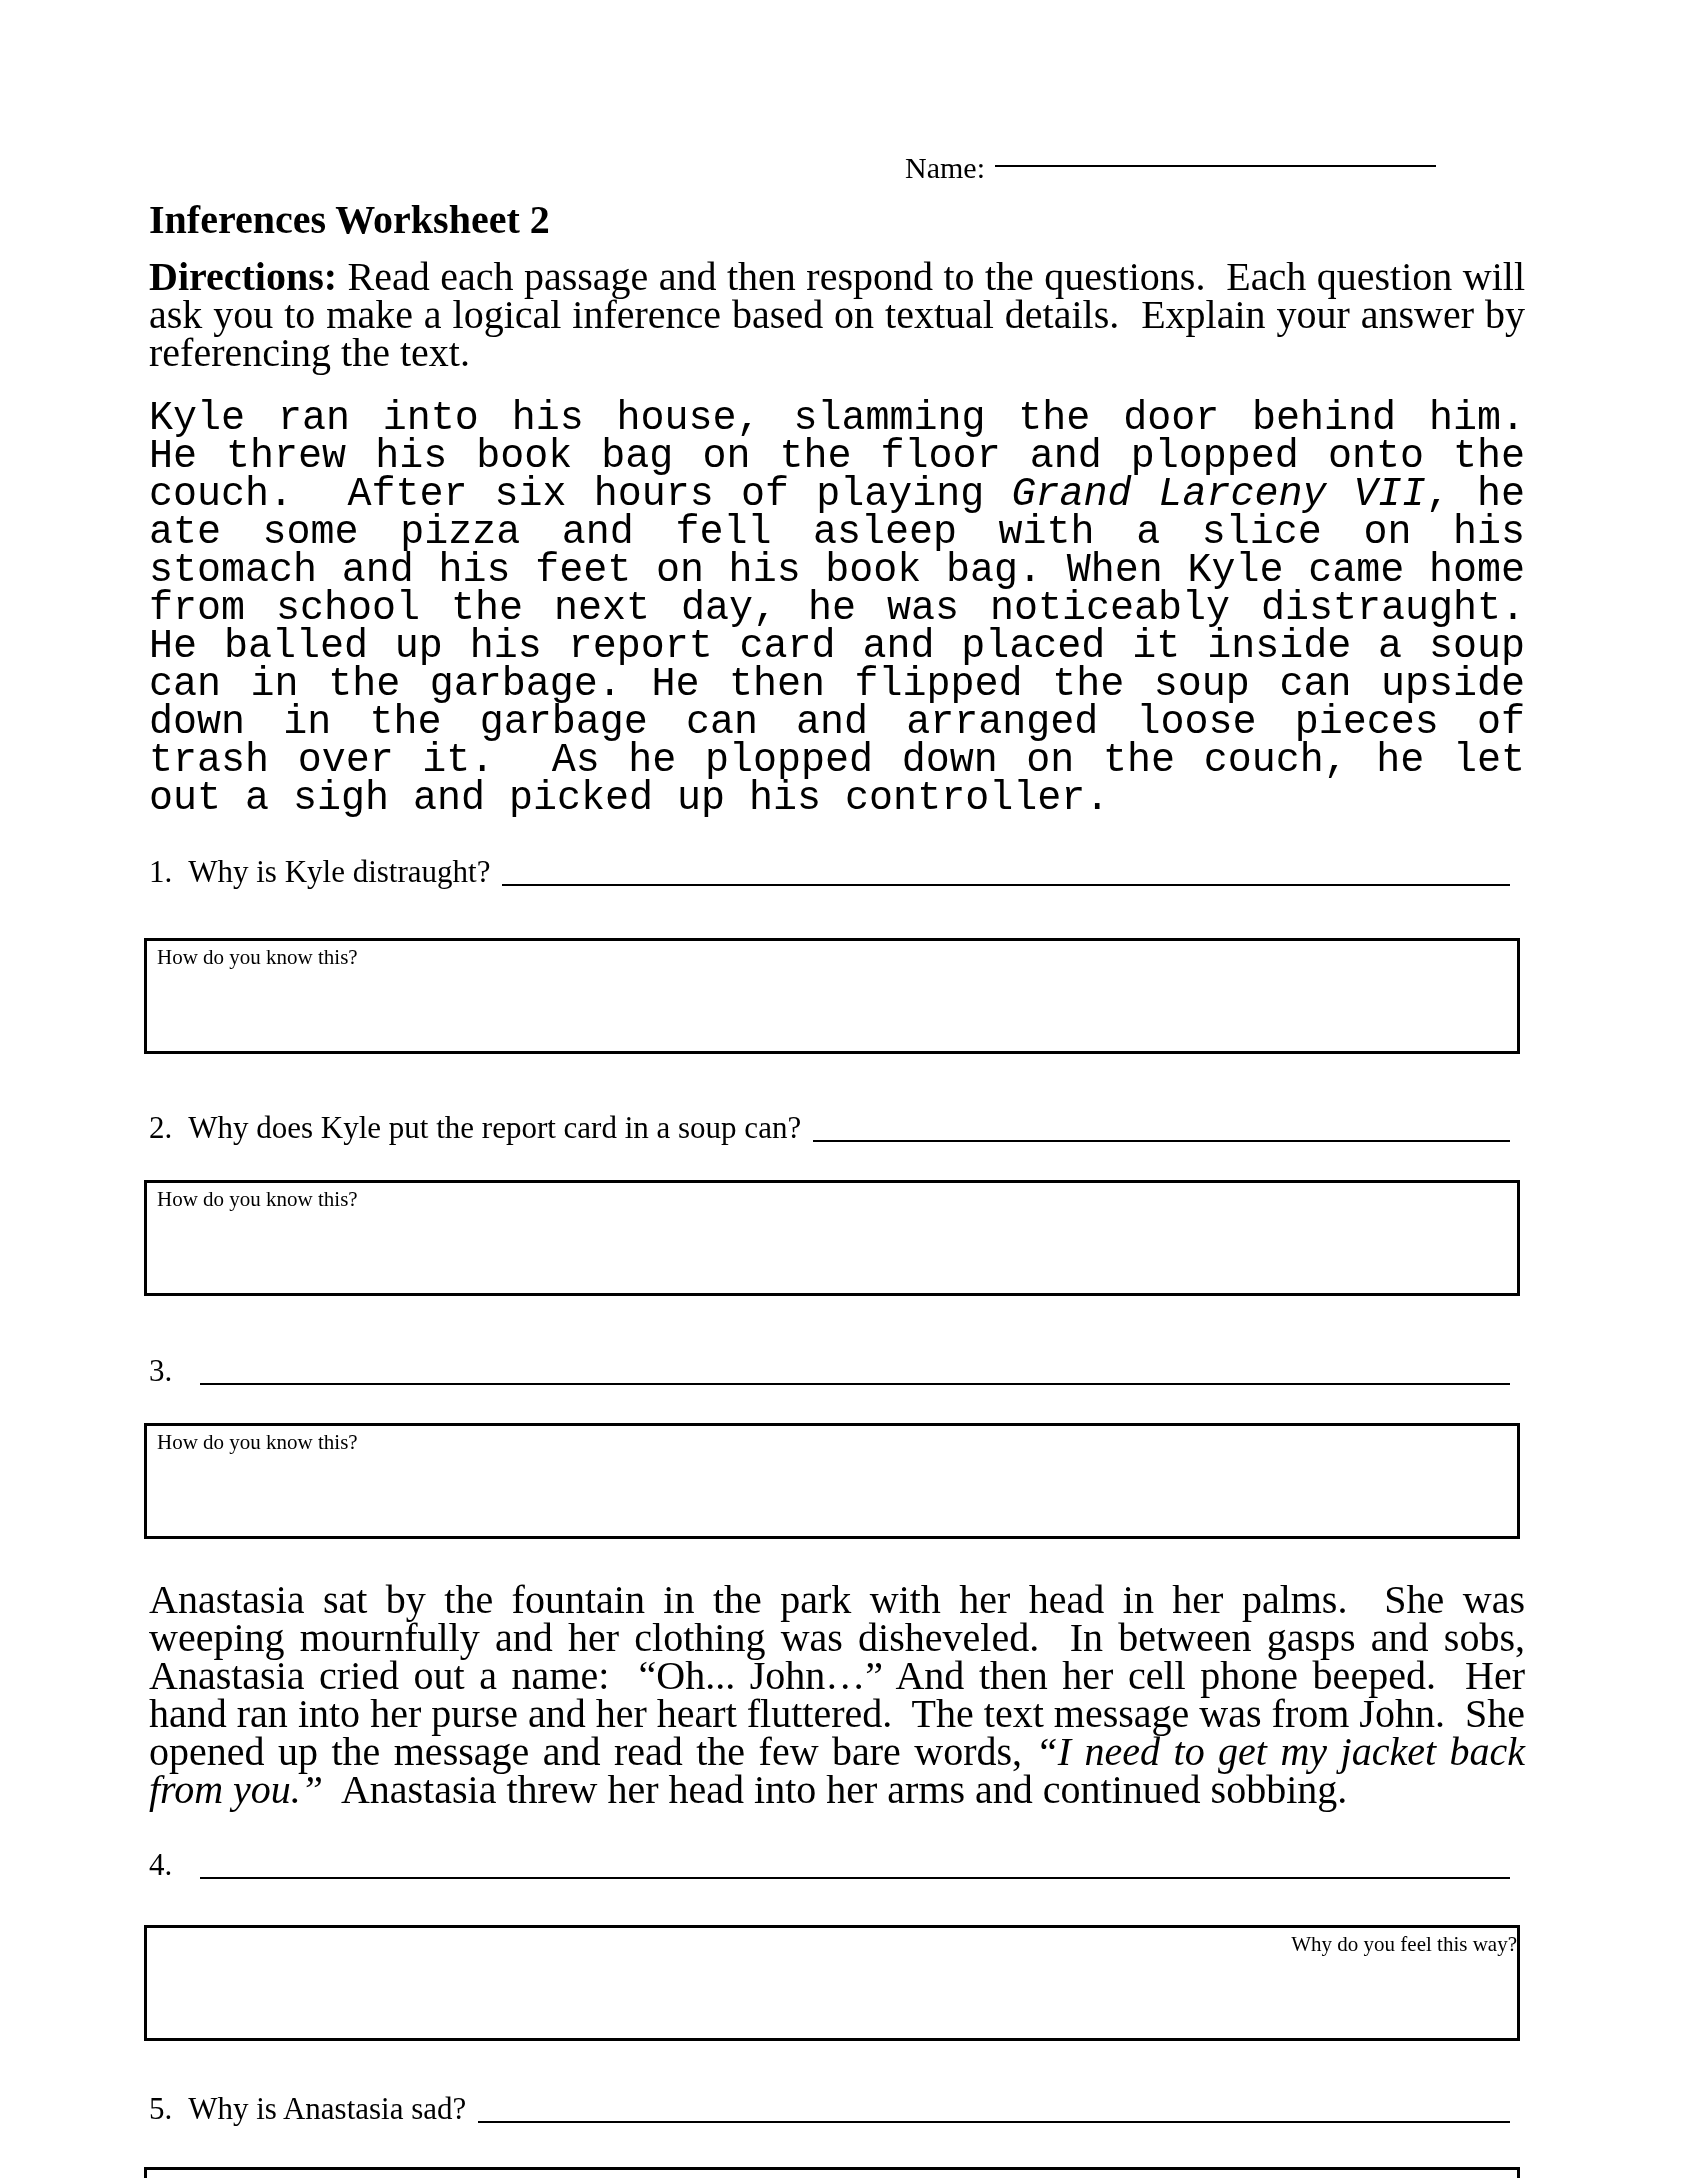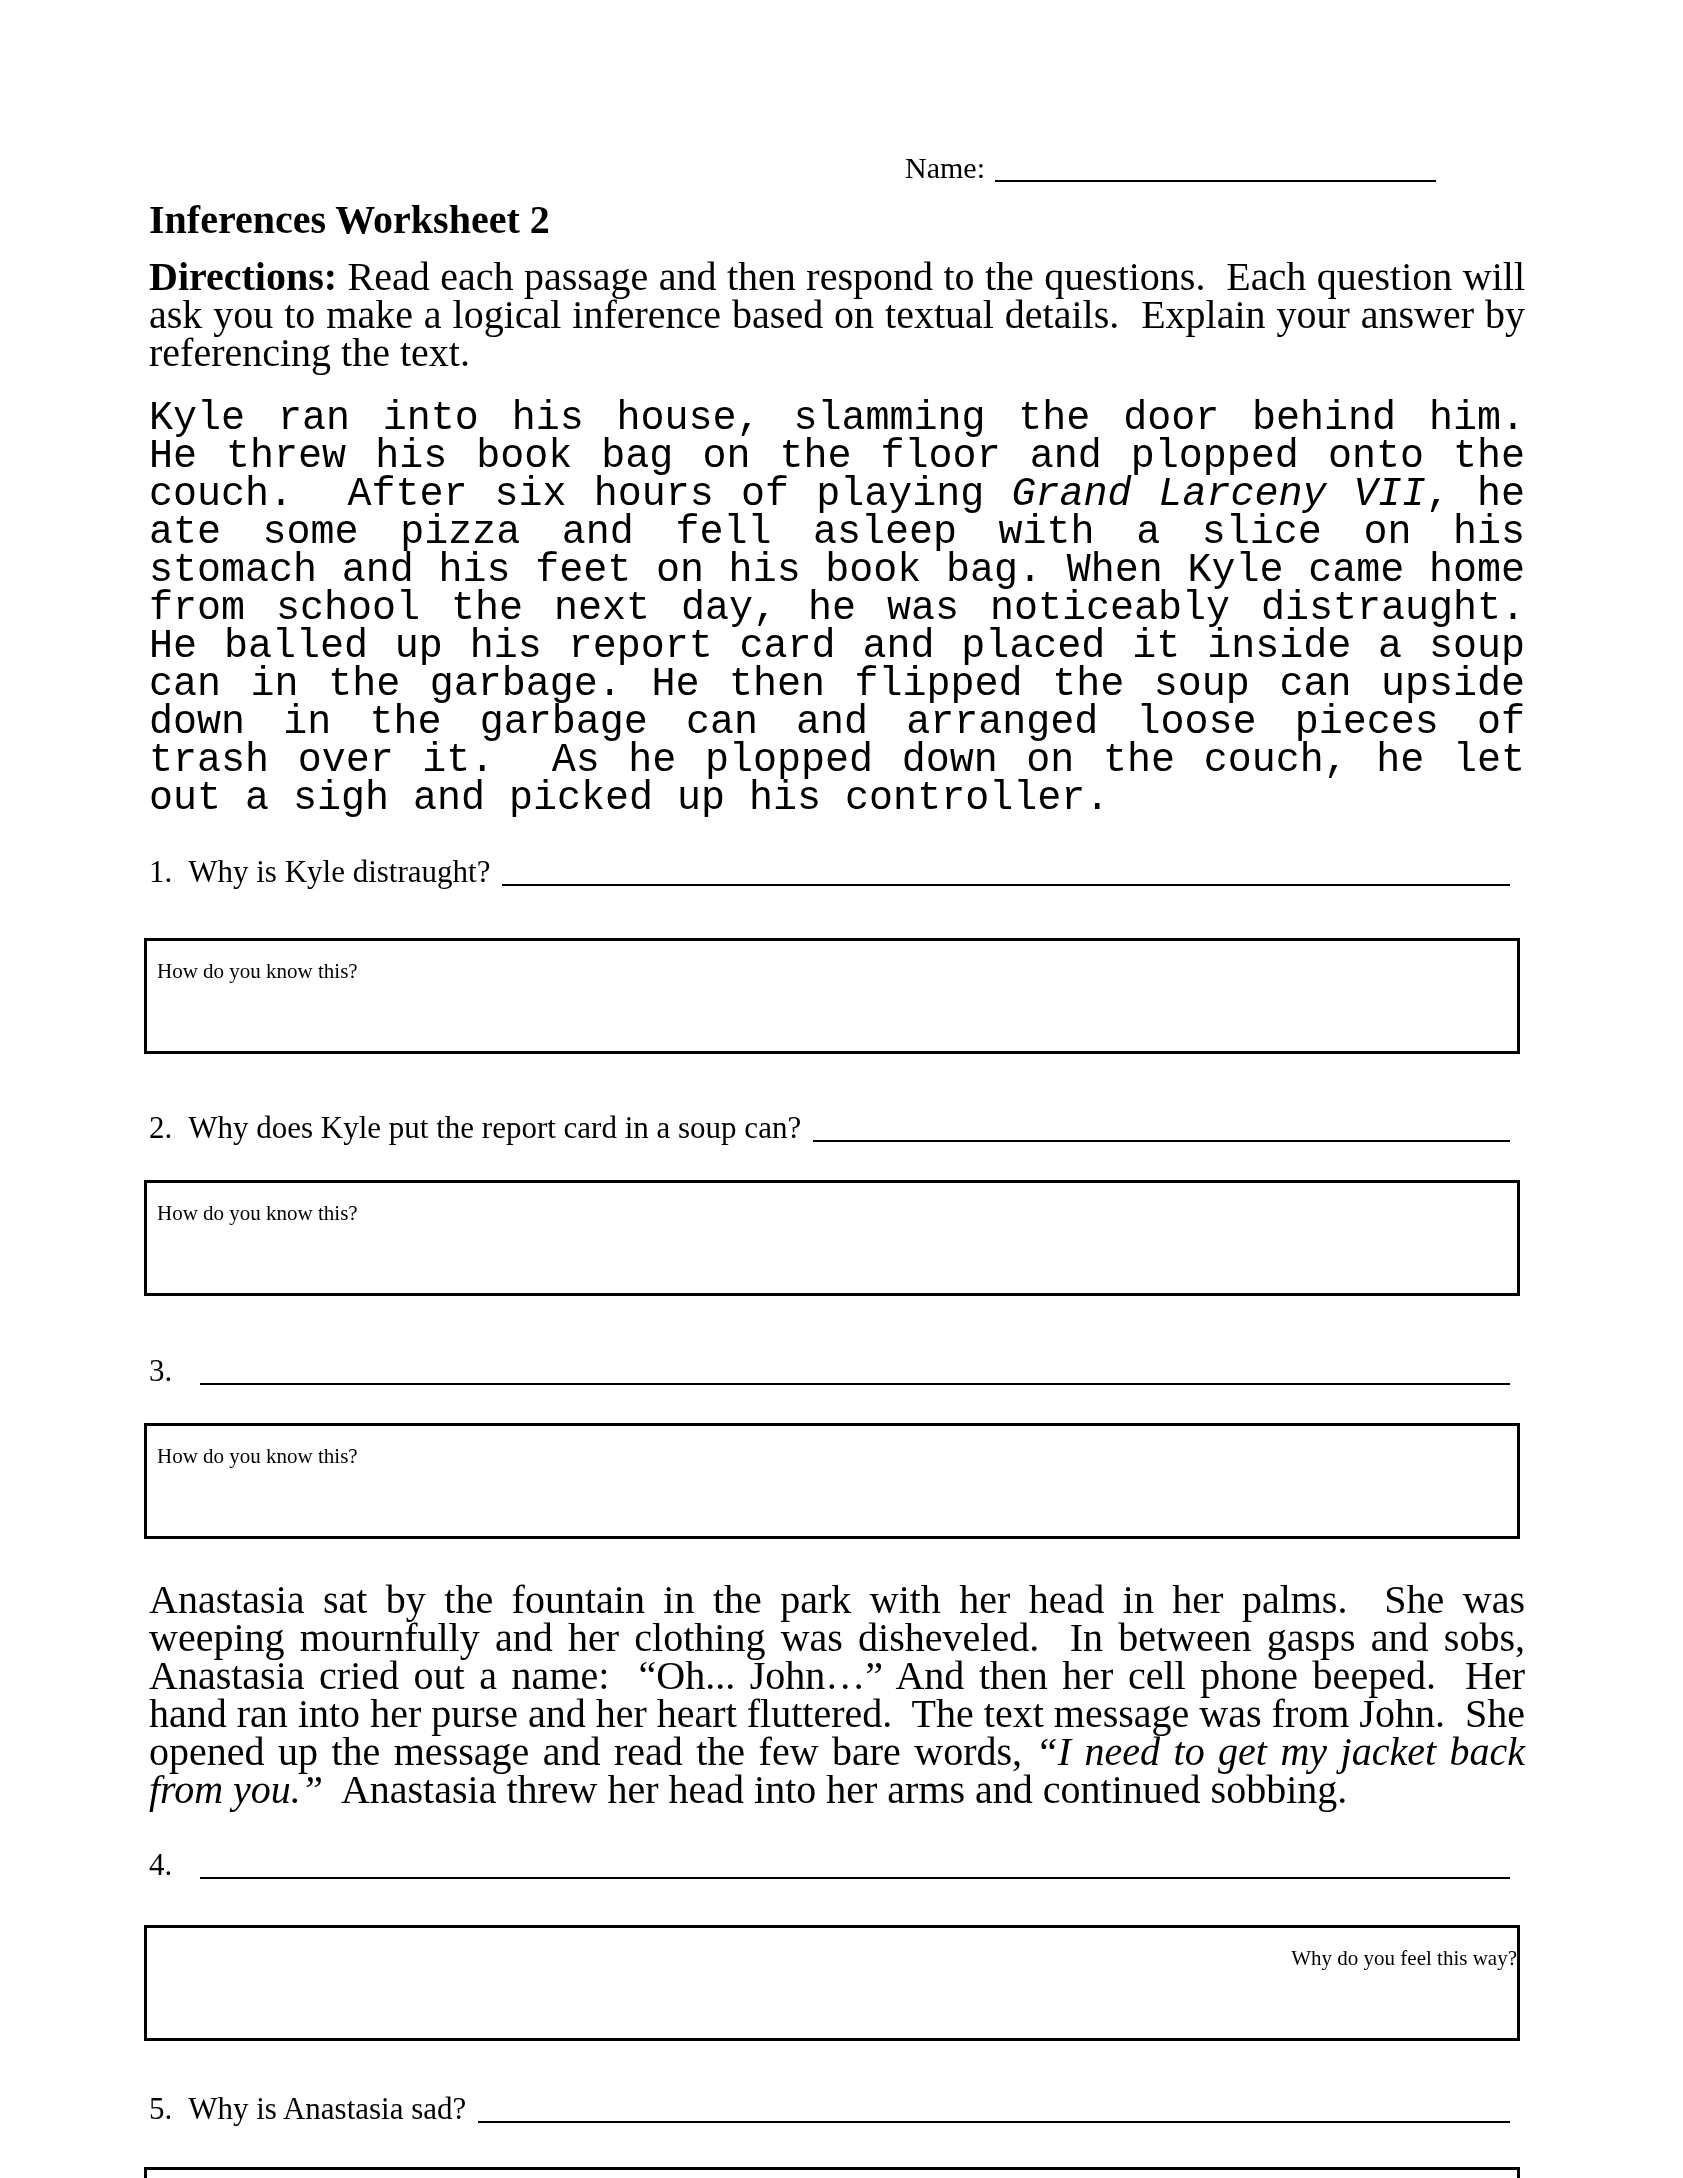--- a/index.html
+++ b/index.html
@@ -7,21 +7,21 @@
   body {
     width:1683px; height:2178px; overflow:hidden;
     font-family:"Liberation Serif","DejaVu Serif",serif;
     color:#000000;
   }
   .content { padding:0 158px 0 149px; }
 
   
   .name-row {
     padding-top:150px;
-    display:flex; justify-content:flex-end; align-items:flex-end;
+    display:flex; justify-content:flex-end; align-items:center;
     margin-right:89px;
     font-size:30px; line-height:36px;
   }
   .name-underline {
     width:441px; border-bottom:2px solid #000;
     margin-left:10px; margin-bottom:4px;
   }
 
   .page-title {
     margin-top:12px;
@@ -58,21 +58,21 @@
     border:3px solid #000;
     background:#fff;
   }
   .box1 { margin-top:46px; }
   .box2 { margin-top:32px; }
   .box3 { margin-top:32px; }
   .box4 { margin-top:40px;text-align:right; }
   .box5 { margin-top:38px; }
   .box-label {
     font-size:21px; line-height:24px;
-    padding:18px 0 0 10px;
+    padding:4px 0 0 10px;
   }
 </style>
 </head>
 <body>
 
 <div class="content">
 
   <div class="name-row">
     <span>Name:</span>
     <span class="name-underline"></span>

